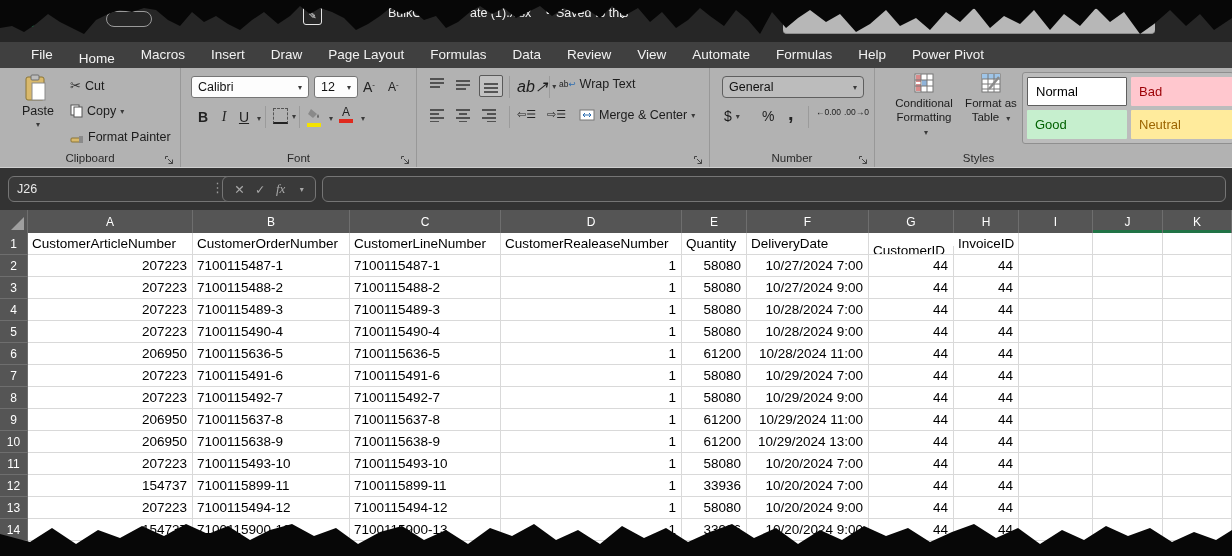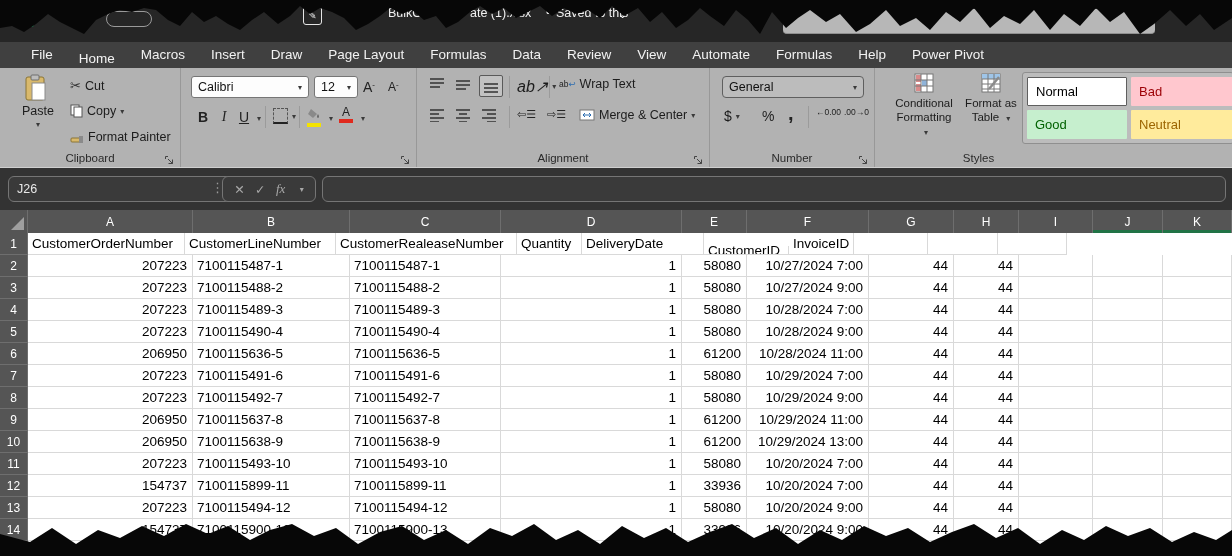--- a/index.html
+++ b/index.html
@@ -184,20 +184,21 @@
             </svg>
         </span>
         <span style="width:14px;height:4px;background:#f4e200;margin-top:1px"></span>
       </div>
       <span class="chev" style="position:absolute;left:144px;top:46px">▾</span>
       <div class="glyph-btn" style="left:158px;top:38px;flex-direction:column;font-size:12px;line-height:12px">
         <span>A</span>
         <span style="width:14px;height:4px;background:#e02a1e;margin-top:1px"></span>
       </div>
       <span class="chev" style="position:absolute;left:176px;top:46px">▾</span>
+      <div class="grp-label">Font</div>
       <div class="launcher">
         <svg width="11" height="11" viewBox="0 0 11 11">
             <path d="M1.5 4 V1.5 H4" stroke="#444" fill="none"></path>
             <path d="M4 4 L8.5 8.5 M8.5 4.5 V8.5 H4.5" stroke="#444" fill="none"></path>
           </svg>
       </div>
     </div>
 
     <div class="grp" style="left:417px;width:293px">
       <div class="glyph-btn" style="left:12px;top:9px">
@@ -269,21 +270,20 @@
       <div class="rbtn" style="left:162px;top:40px">
         <span class="ic">
           <svg width="16" height="12" viewBox="0 0 16 12">
               <rect x="1" y="1" width="14" height="10" fill="#fff" stroke="#777"></rect>
               <path d="M4 6 h8 M4 6 l2 -2 M4 6 l2 2 M12 6 l-2 -2 M12 6 l-2 2" stroke="#2b6cb0" fill="none"></path>
             </svg>
         </span>
         <span>Merge &amp; Center</span>
         <span class="chev">▾</span>
       </div>
-      <div class="grp-label">Alignment</div>
       <div class="launcher">
         <svg width="11" height="11" viewBox="0 0 11 11">
             <path d="M1.5 4 V1.5 H4" stroke="#444" fill="none"></path>
             <path d="M4 4 L8.5 8.5 M8.5 4.5 V8.5 H4.5" stroke="#444" fill="none"></path>
           </svg>
       </div>
     </div>
 
     <div class="grp" style="left:710px;width:165px">
       <div class="combo" style="left:12px;top:8px;width:142px;height:22px;background:#bcbcbc;border-color:#5f5f5f;border-radius:4px">
@@ -386,20 +386,21 @@
         <div class="colh" style="width: 122px;">F</div>
         <div class="colh" style="width: 85px;">G</div>
         <div class="colh" style="width: 65px;">H</div>
         <div class="colh" style="width: 74px;">I</div>
         <div class="colh hl" style="width: 70px;">J</div>
         <div class="colh hl" style="width: 69px;">K</div>
       </div>
     <div id="gridbody">
         <div class="grow">
           <div class="rn">1</div>
+          <div class="cell al" style="width: 165px;">CustomerArticleNumber</div>
           <div class="cell al" style="width: 157px;">CustomerOrderNumber</div>
           <div class="cell al" style="width: 151px;">CustomerLineNumber</div>
           <div class="cell al" style="width: 181px;">CustomerRealeaseNumber</div>
           <div class="cell al" style="width: 65px;">Quantity</div>
           <div class="cell al" style="width: 122px;">DeliveryDate</div>
           <div class="cell al" style="width: 85px; margin-top: 13px;">CustomerID</div>
           <div class="cell al" style="width: 65px;">InvoiceID</div>
           <div class="cell al" style="width: 74px;"></div>
           <div class="cell al" style="width: 70px;"></div>
           <div class="cell al" style="width: 69px;"></div>

